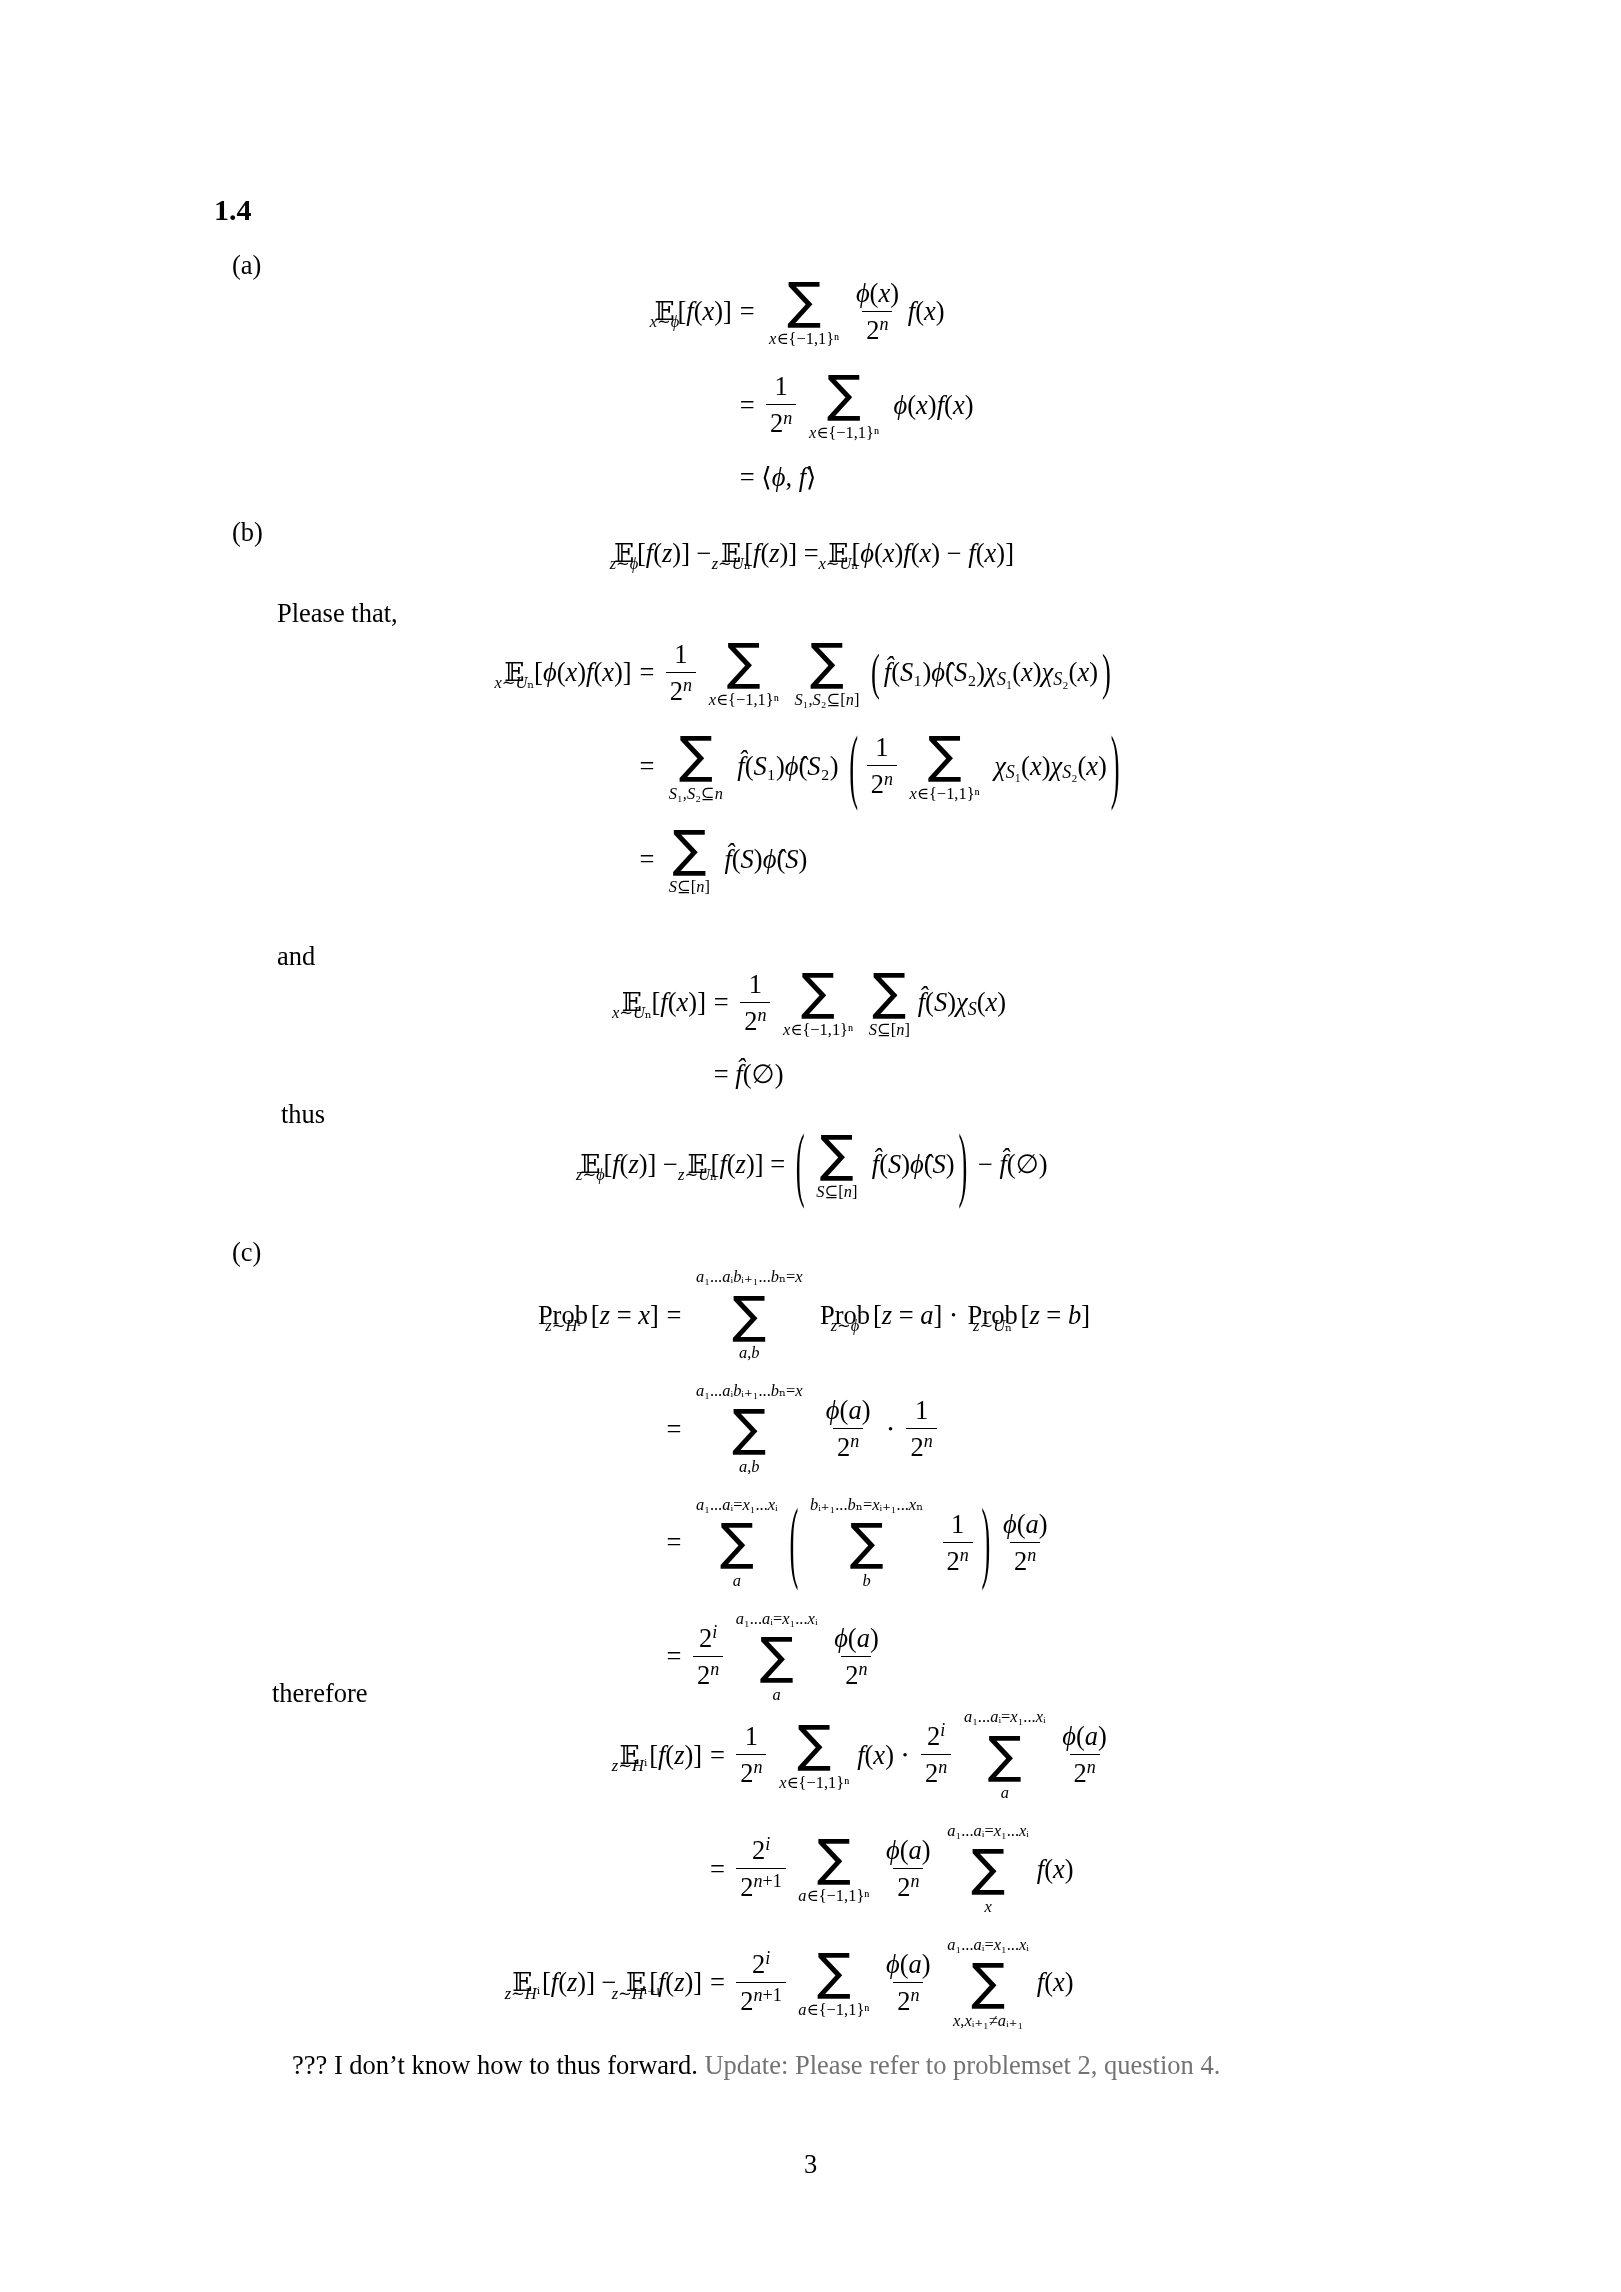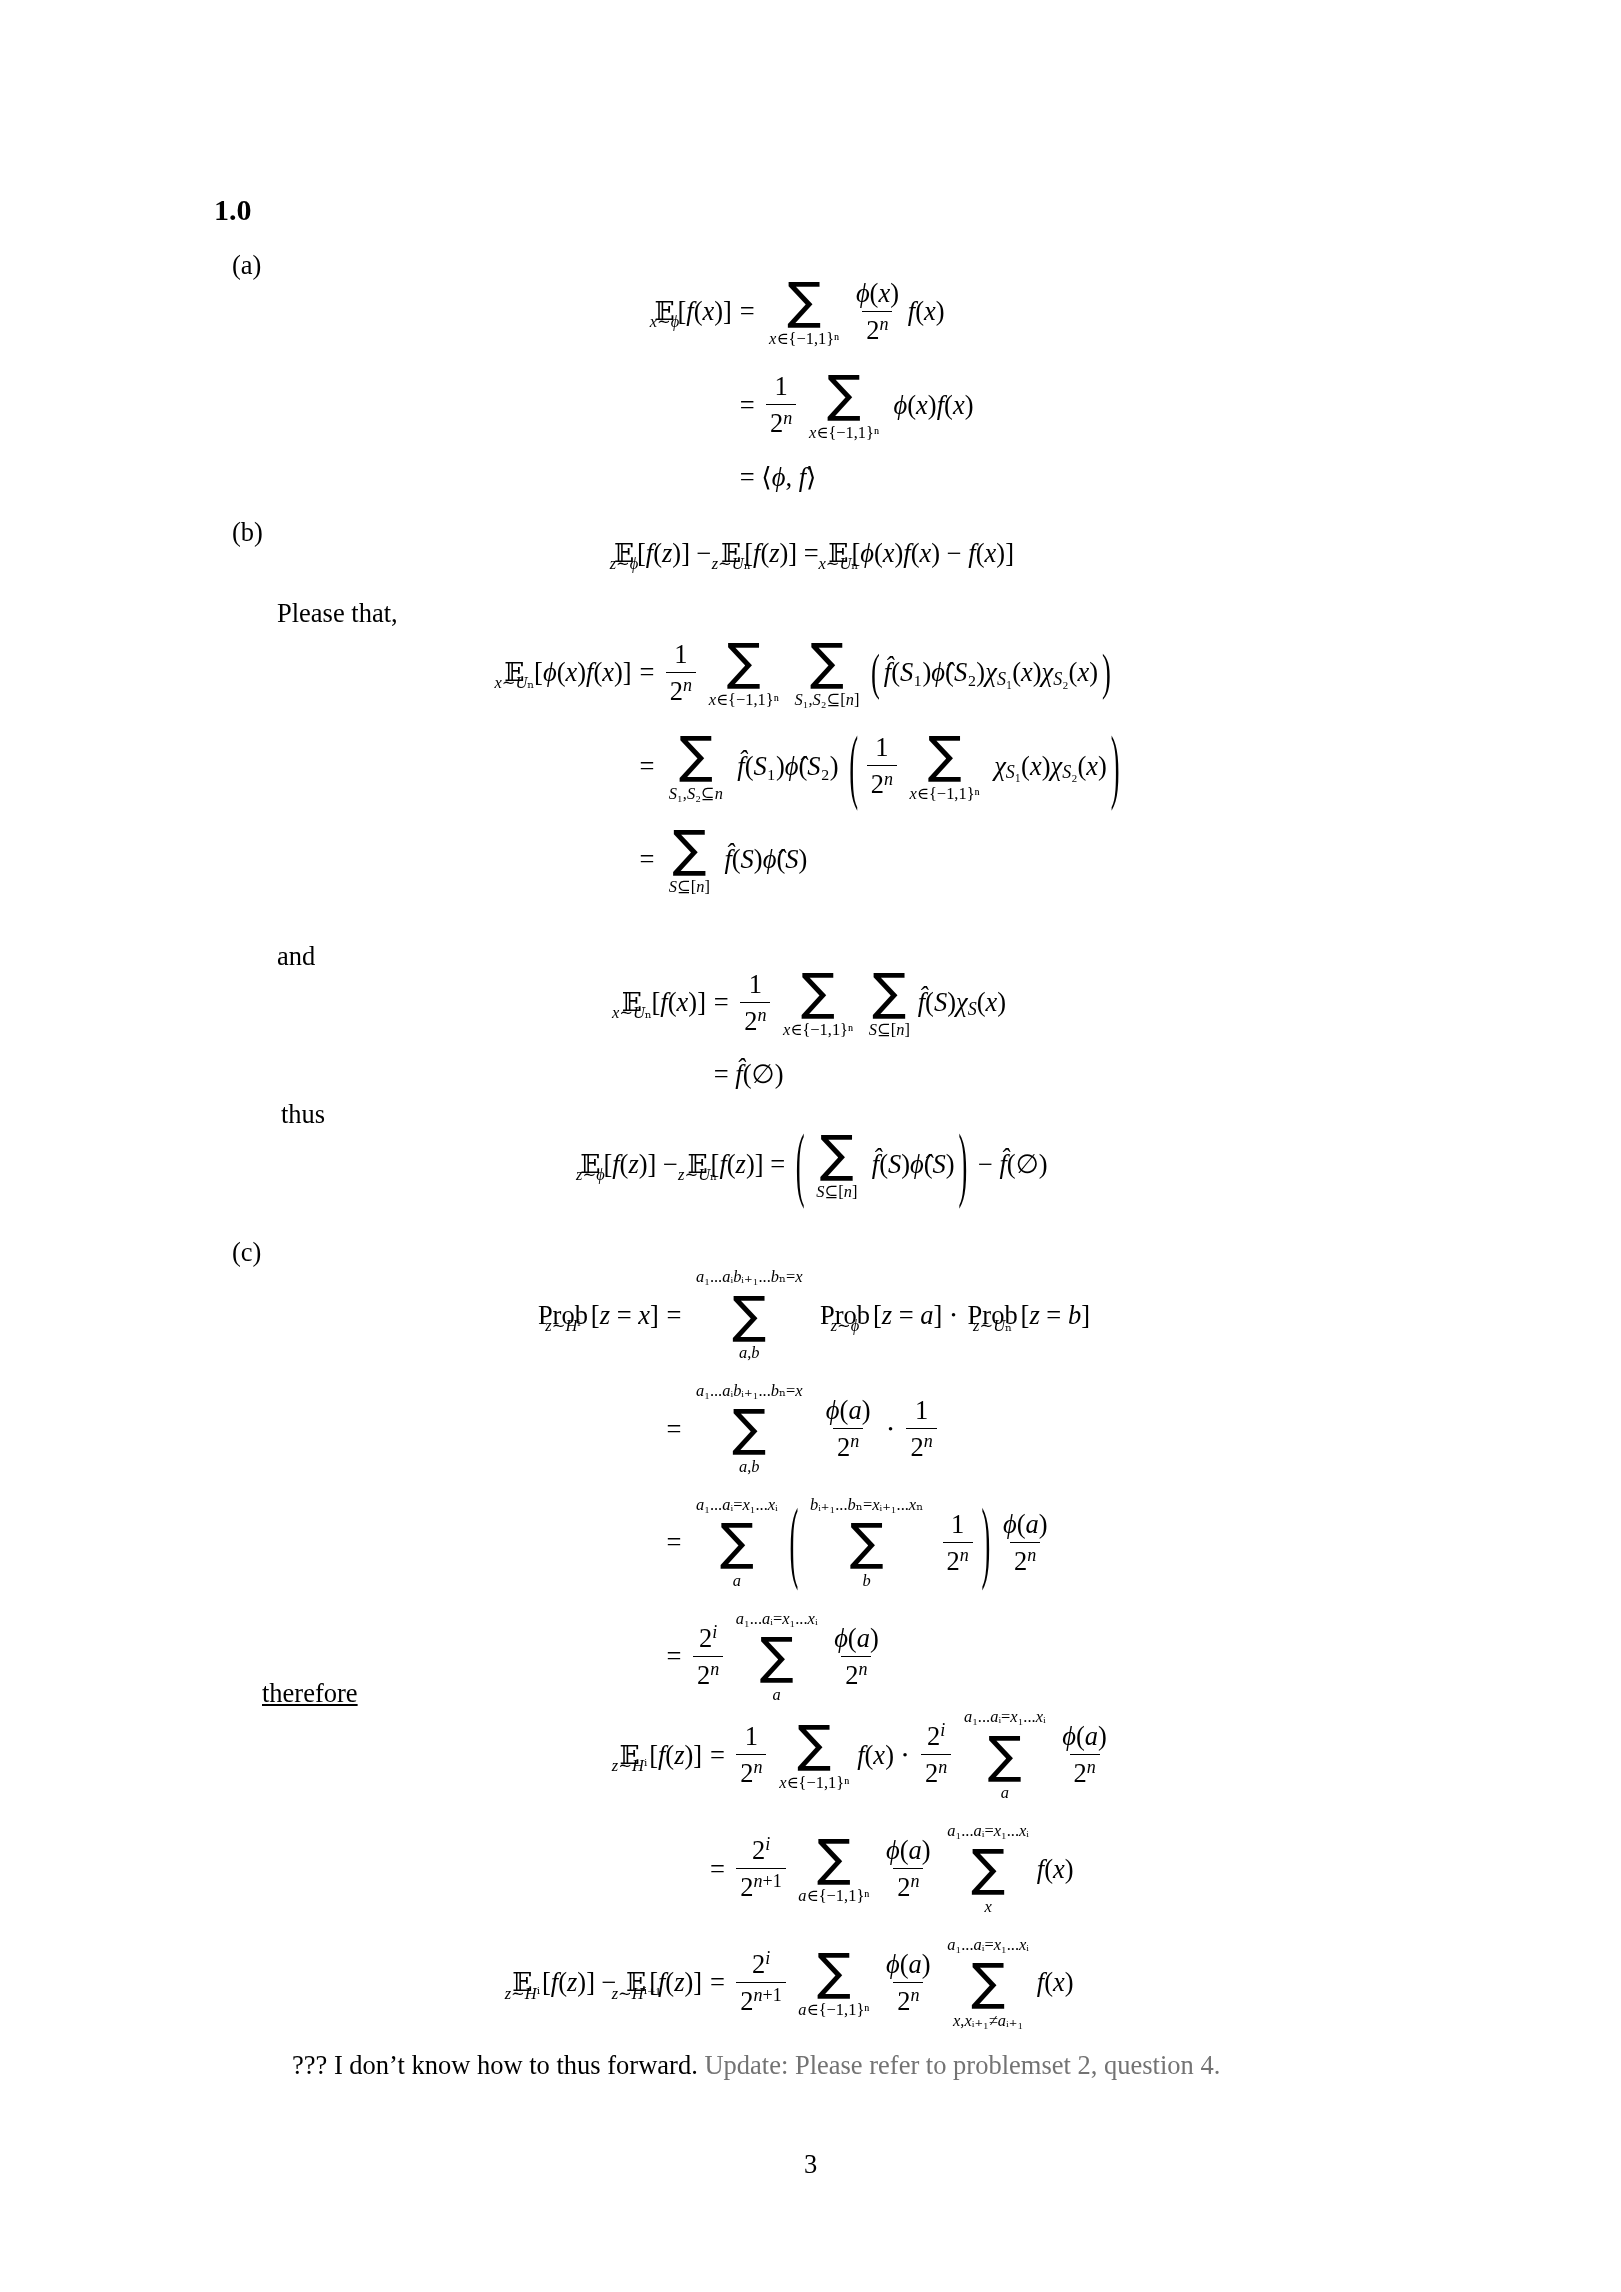--- a/index.html
+++ b/index.html
@@ -32,21 +32,21 @@
   .frac .msup { transform:translateY(-.35em); }
   .msub { font-size:.68em; transform:translateY(.32em); }
   .bigd { display:inline-block; margin:0 3.9px; transform-origin:center; }
   .pagenum { position:absolute; top:2149px; left:0; width:100%; text-align:center; }
 </style>
 </head>
 <body>
 
 <div class="page">
 
-  <div class="abs heading" style="top:193px; left:214px;">1.0</div>
+  <div class="abs heading" style="top:193px; left:214px;">1.4</div>
 
   <div class="abs ptext" style="top:250px; left:232px;">(a)</div>
 
   <div class="eq" style="top:274px;">
       <div class="eqgrid">
         <div class="lcell">
           <span class="mrow"><span class="ustack"><span class="mrow"><span class="mo">𝔼</span></span><span class="ulab"><span class="mrow"><span class="mi">x</span><span class="mo">∼</span><span class="mi">ϕ</span></span></span></span><span class="mo">[</span><span class="mi">f</span><span class="mo">(</span><span class="mi">x</span><span class="mo">)]</span></span>
         </div>
         <div class="rcell">
           <span class="mrow"><span class="mo">= </span><span class="sum"><span class="ssig">∑</span><span class="slim"><span class="mrow"><span class="mi">x</span><span class="mo">∈{−1,1}ⁿ</span></span></span></span><span class="frac"><span class="fnum"><span class="mrow"><span class="mi">ϕ</span><span class="mo">(</span><span class="mi">x</span><span class="mo">)</span></span></span><span class="fden"><span class="mrow"><span class="mo">2</span><span class="msup"><span class="mrow"><span class="mi">n</span></span></span></span></span></span><span class="mi">f</span><span class="mo">(</span><span class="mi">x</span><span class="mo">)</span></span>
@@ -146,21 +146,21 @@
         </div>
         <div class="lcell">
           <span class="mrow"></span>
         </div>
         <div class="rcell">
           <span class="mrow"><span class="mo">= </span><span class="frac"><span class="fnum"><span class="mrow"><span class="mo">2</span><span class="msup"><span class="mrow"><span class="mi">i</span></span></span></span></span><span class="fden"><span class="mrow"><span class="mo">2</span><span class="msup"><span class="mrow"><span class="mi">n</span></span></span></span></span></span><span class="sum"><span class="slim"><span class="mrow"><span class="mi">a</span><span class="mo">₁...</span><span class="mi">a</span><span class="mo">ᵢ=</span><span class="mi">x</span><span class="mo">₁...</span><span class="mi">x</span><span class="mo">ᵢ</span></span></span><span class="ssig">∑</span><span class="slim"><span class="mrow"><span class="mi">a</span></span></span></span><span class="frac"><span class="fnum"><span class="mrow"><span class="mi">ϕ</span><span class="mo">(</span><span class="mi">a</span><span class="mo">)</span></span></span><span class="fden"><span class="mrow"><span class="mo">2</span><span class="msup"><span class="mrow"><span class="mi">n</span></span></span></span></span></span></span>
         </div>
       </div>
     </div>
 
-  <div class="abs ptext" style="top:1678px; left:262px;text-decoration:underline;">therefore</div>
+  <div class="abs ptext" style="top:1678px; left:272px;">therefore</div>
 
   <div class="eq" style="top:1707px;">
       <div class="eqgrid">
         <div class="lcell">
           <span class="mrow"><span class="ustack"><span class="mrow"><span class="mo">𝔼</span></span><span class="ulab"><span class="mrow"><span class="mi">z</span><span class="mo">∼</span><span class="mi">H</span><span class="mo">ⁱ</span></span></span></span><span class="mo"> [</span><span class="mi">f</span><span class="mo">(</span><span class="mi">z</span><span class="mo">)]</span></span>
         </div>
         <div class="rcell">
           <span class="mrow"><span class="mo">= </span><span class="frac"><span class="fnum"><span class="mrow"><span class="mo">1</span></span></span><span class="fden"><span class="mrow"><span class="mo">2</span><span class="msup"><span class="mrow"><span class="mi">n</span></span></span></span></span></span><span class="sum"><span class="ssig">∑</span><span class="slim"><span class="mrow"><span class="mi">x</span><span class="mo">∈{−1,1}ⁿ</span></span></span></span><span class="mi">f</span><span class="mo">(</span><span class="mi">x</span><span class="mo">) ⋅ </span><span class="frac"><span class="fnum"><span class="mrow"><span class="mo">2</span><span class="msup"><span class="mrow"><span class="mi">i</span></span></span></span></span><span class="fden"><span class="mrow"><span class="mo">2</span><span class="msup"><span class="mrow"><span class="mi">n</span></span></span></span></span></span><span class="sum"><span class="slim"><span class="mrow"><span class="mi">a</span><span class="mo">₁...</span><span class="mi">a</span><span class="mo">ᵢ=</span><span class="mi">x</span><span class="mo">₁...</span><span class="mi">x</span><span class="mo">ᵢ</span></span></span><span class="ssig">∑</span><span class="slim"><span class="mrow"><span class="mi">a</span></span></span></span><span class="frac"><span class="fnum"><span class="mrow"><span class="mi">ϕ</span><span class="mo">(</span><span class="mi">a</span><span class="mo">)</span></span></span><span class="fden"><span class="mrow"><span class="mo">2</span><span class="msup"><span class="mrow"><span class="mi">n</span></span></span></span></span></span></span>
         </div>
         <div class="lcell">

